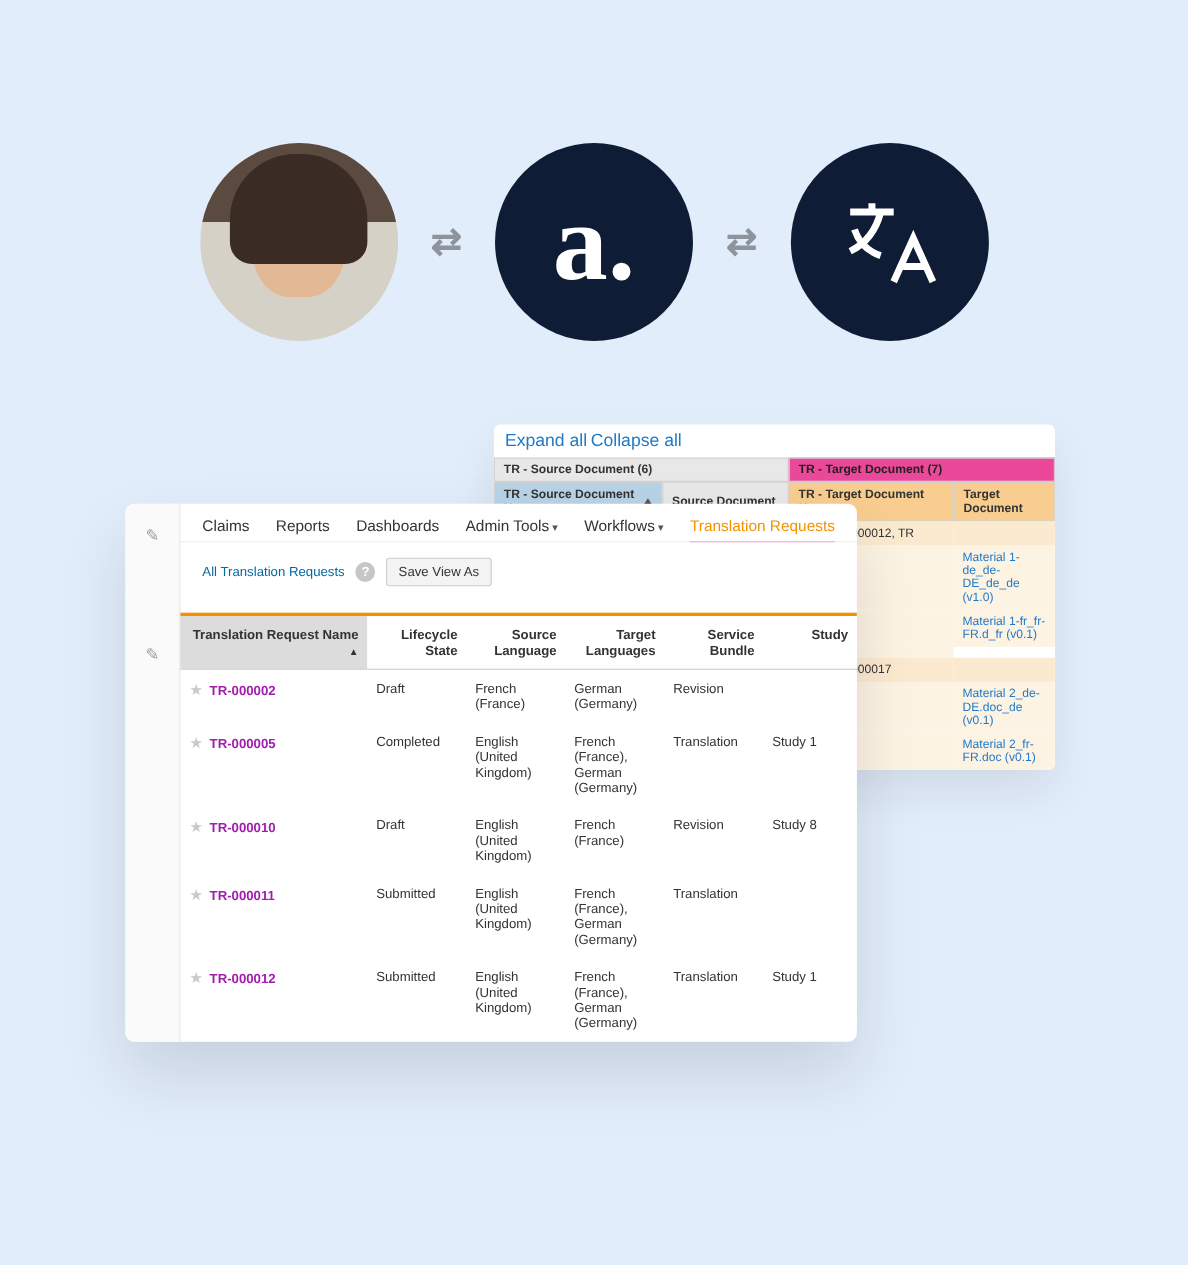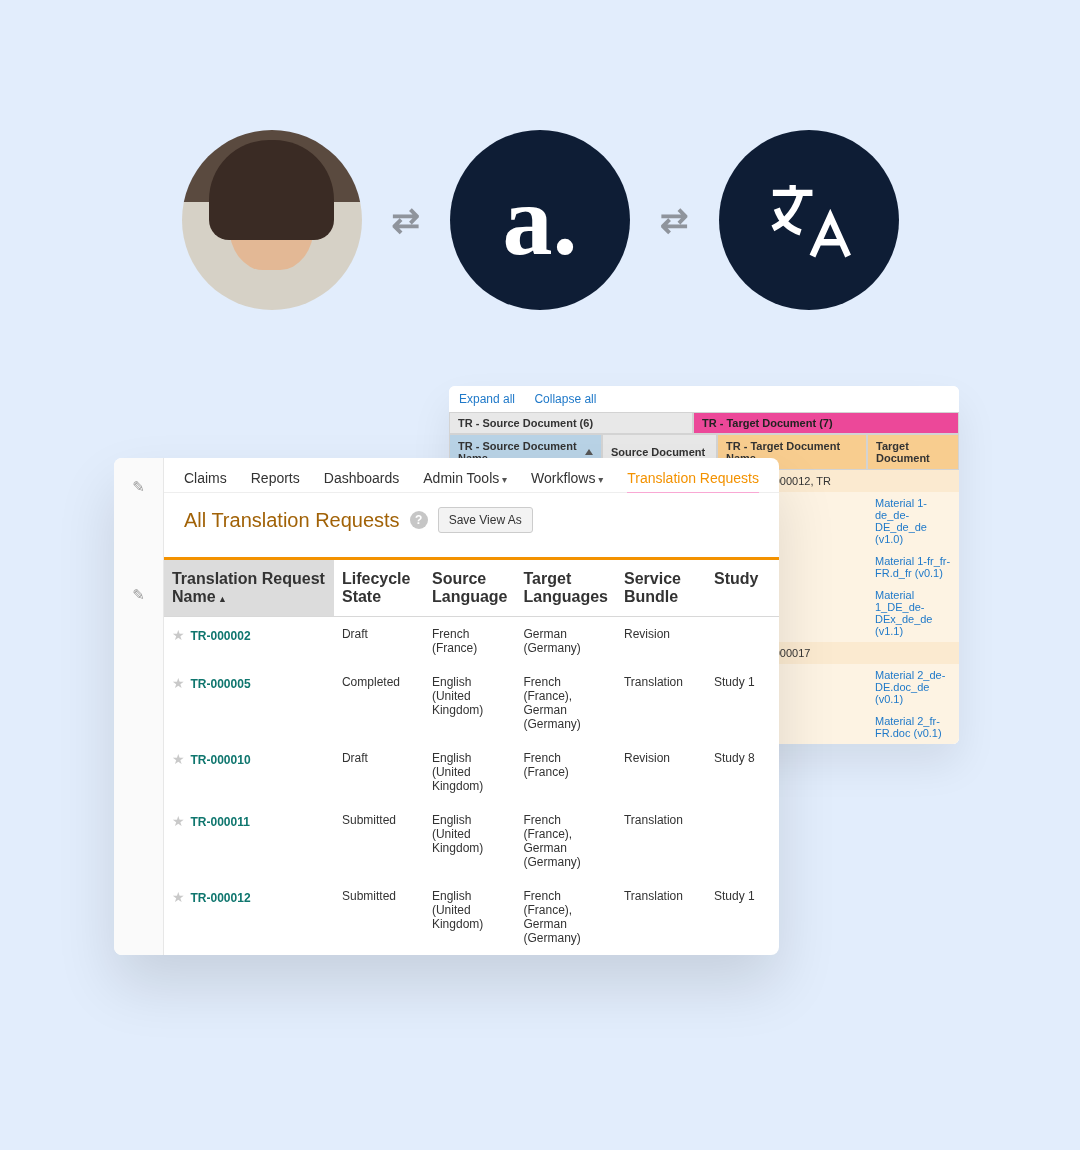--- a/index.html
+++ b/index.html
@@ -62,21 +62,21 @@
     border-radius: 6px;
     box-shadow: 0 20px 40px rgba(0,0,0,0.08);
     font-size: 12px;
     color: #333;
     overflow: hidden;
   }
   .back-links {
     background: #fff;
     padding: 6px 10px;
   }
-  .back-links a { color: #1f79c9; text-decoration: none; margin-right: 16px; font-size: 12px; }
+  .back-links a { color: #1f79c9; text-decoration: none; margin-right: 0; font-size: 16px; }
   .grp-headers { display:flex; }
   .grp-headers .grp { background:#e8e8e8; border:1px solid #d3d3d3; padding:4px 8px; font-weight:bold; font-size:11px; }
   .grp-headers .grp.orange { background:#ec4899; color:#222; }
   .sub-headers { display:flex; }
   .sub-headers .sub { border:1px solid #d3d3d3; padding:4px 8px; font-weight:bold; font-size:11px; height:36px; display:flex; align-items:center; justify-content:space-between; }
   .sub.blue { background:#b9d3e6; }
   .sub.gray { background:#e8e8e8; }
   .sub.lorange { background:#f8cd8f; }
   .tri-up { width:0;height:0;border-left:4px solid transparent;border-right:4px solid transparent;border-bottom:6px solid #555; display:inline-block; }
   .back-body { background:#fff; }
@@ -120,46 +120,46 @@
     color:#333;
     border-bottom: 1px solid #eee;
   }
   .tab { padding-bottom: 6px; cursor:pointer; white-space:nowrap; }
   .tab.has-caret::after { content:" ▾"; font-size:10px; color:#555; }
   .tab.active { color:#f39200; border-bottom:1px solid #f9a8d4; margin-bottom:-1px; }
   .page-title-row {
     display:flex; align-items:center; gap:10px;
     padding: 14px 20px;
   }
-  .page-title { font-size: 20px; font-weight: normal; color:#a16207; }
+  .page-title { font-size: 12px; font-weight: normal; color:#0369a1; }
   .help-icon {
     width:18px;height:18px;border-radius:50%;background:#c6c6c6;color:#fff;
     display:inline-flex;align-items:center;justify-content:center;font-size:12px;font-weight:bold;
   }
   .save-btn {
     background:#f3f3f3;border:1px solid #ccc;border-radius:3px;
     padding:5px 10px;font-size:12px;color:#333;cursor:pointer;
   }
   .divider { height:3px; background:#f39200; margin: 10px 0 0 0;}
   table.grid {
     width:100%; border-collapse:collapse; font-size:12px;
   }
   table.grid th {
-    text-align:left; font-weight:bold; font-size:16px;
+    text-align:right; font-weight:bold; font-size:12px;
     padding:10px 8px; border-bottom:1px solid #d8d8d8; background:#fff; vertical-align:top;
   }
   table.grid th.sorted {
     background:#dcdcdc;
   }
   .sort-up::after { content:" ▲"; font-size:9px; }
   table.grid td {
     padding:10px 8px; vertical-align:top; border-bottom:0;
   }
   .star { color:#c9c9c9; font-size:14px; margin-right:6px; }
-  .tr-link { color:#0f766e; font-weight:bold; text-decoration:none; }
+  .tr-link { color:#a21caf; font-weight:bold; text-decoration:none; }
 </style>
 </head>
 <body>
 
 <div class="hero">
   <div class="circle orange">
     <div class="avatar-img">
       <div class="avatar-head">
           <div class="avatar-hair"></div>
         </div>
@@ -181,21 +181,21 @@
     </svg>
   </div>
 </div>
 
 <div class="back-panel">
   <div class="back-links">
     <a href="#">Expand all</a>
     <a href="#">Collapse all</a>
   </div>
   <div class="grp-headers">
-    <div class="grp" style="width:244px">TR - Source Document (6)</div>
+    <div class="grp" style="width:268px">TR - Source Document (6)</div>
     <div class="grp orange" style="flex:1">TR - Target Document (7)</div>
   </div>
   <div class="sub-headers">
     <div class="sub blue" style="width:153px">
       <span>TR - Source Document Name</span>
       <span class="tri-up"></span>
     </div>
     <div class="sub gray" style="width:115px">Source Document</div>
     <div class="sub lorange" style="width:150px">TR - Target Document Name</div>
     <div class="sub lorange" style="flex:1">Target Document</div>
@@ -216,21 +216,20 @@
     <div class="brow alt2">
       <div class="bcell c1"></div>
         <div class="bcell c2"></div>
       <div class="bcell c3">3</div>
       <div class="bcell c4 link">Material 1-fr_fr-FR.d_fr (v0.1)</div>
     </div>
     <div class="brow alt2">
       <div class="bcell c1"></div>
         <div class="bcell c2"></div>
       <div class="bcell c3"></div>
-      <div class="bcell c4 link">Material 1_DE_de-DEx_de_de (v1.1)</div>
     </div>
     <div class="brow alt">
       <div class="bcell c1"></div>
         <div class="bcell c2"></div>
       <div class="bcell c3">5, TR-TD-000017</div>
       <div class="bcell c4 link"></div>
     </div>
     <div class="brow alt2">
       <div class="bcell c1"></div>
         <div class="bcell c2"></div>

